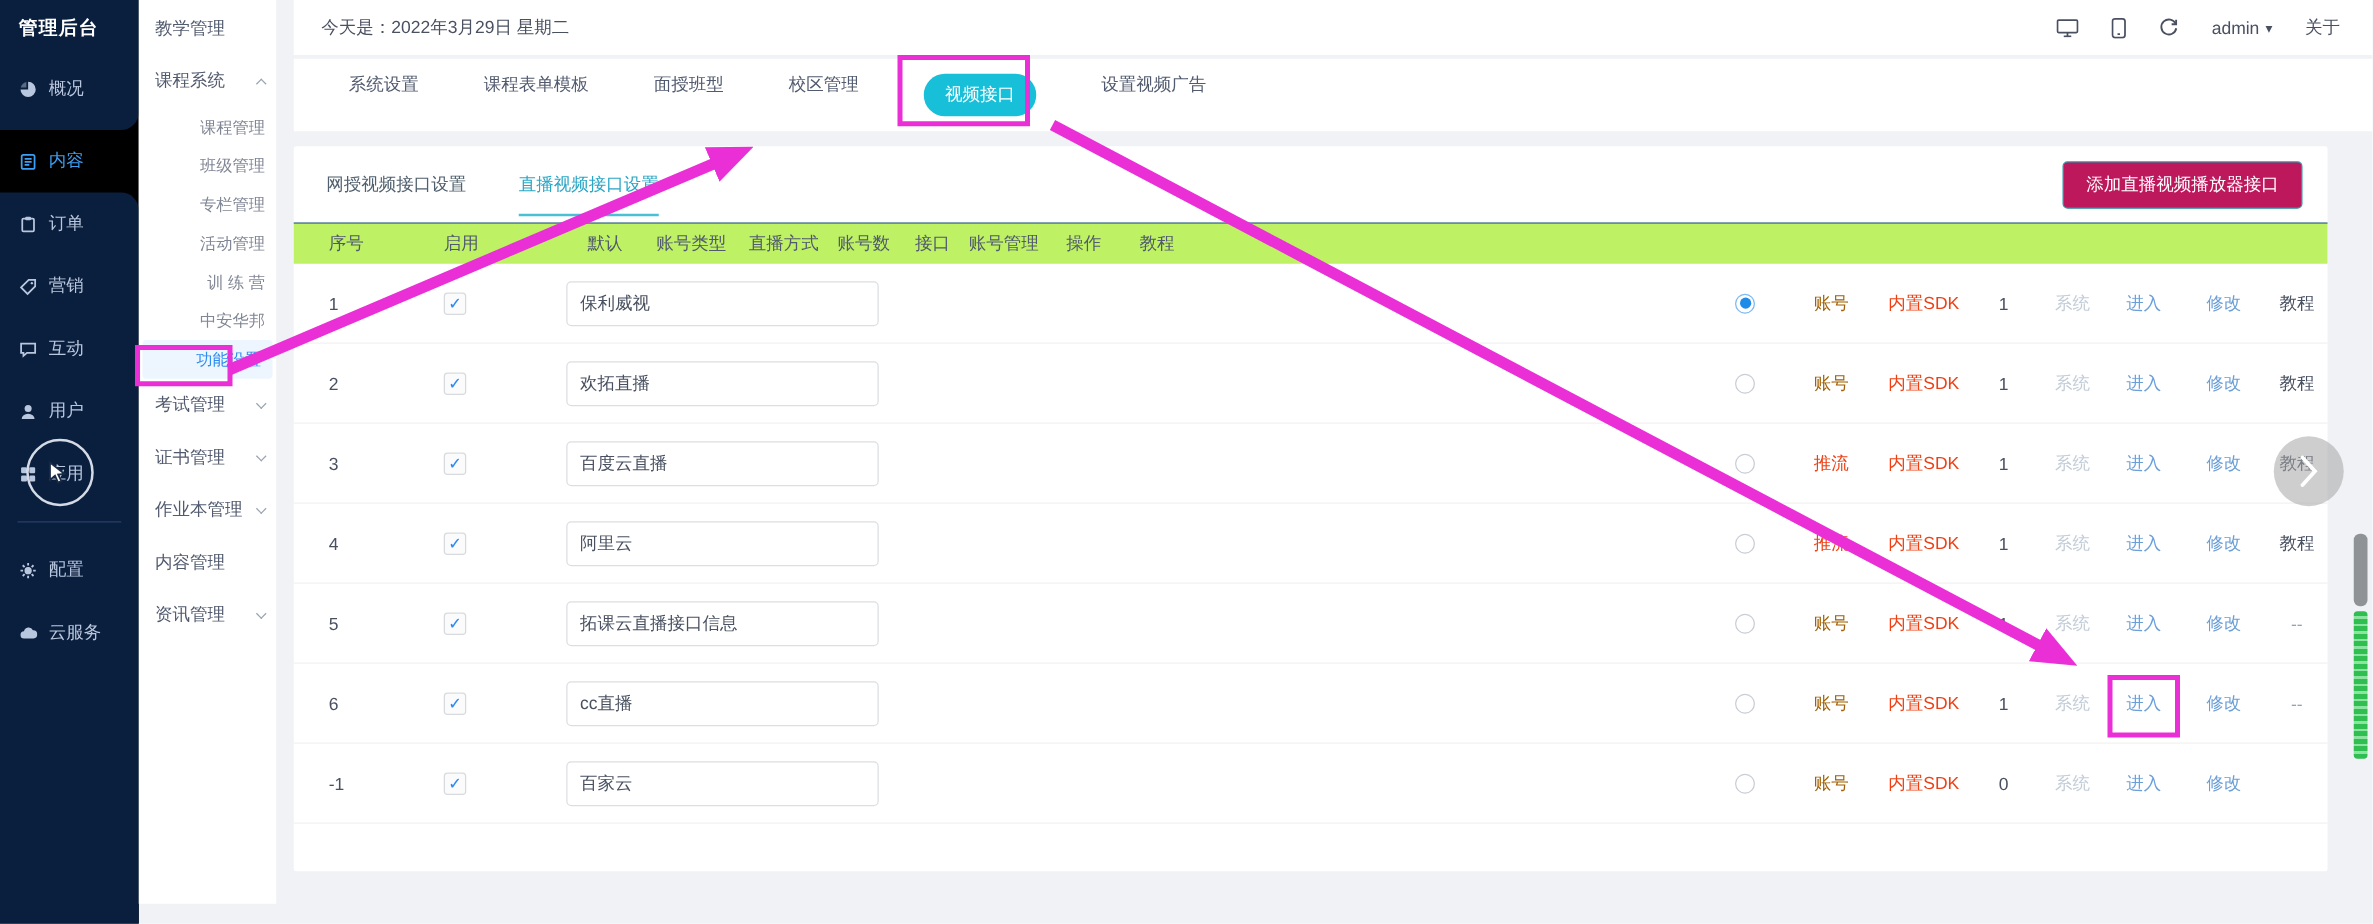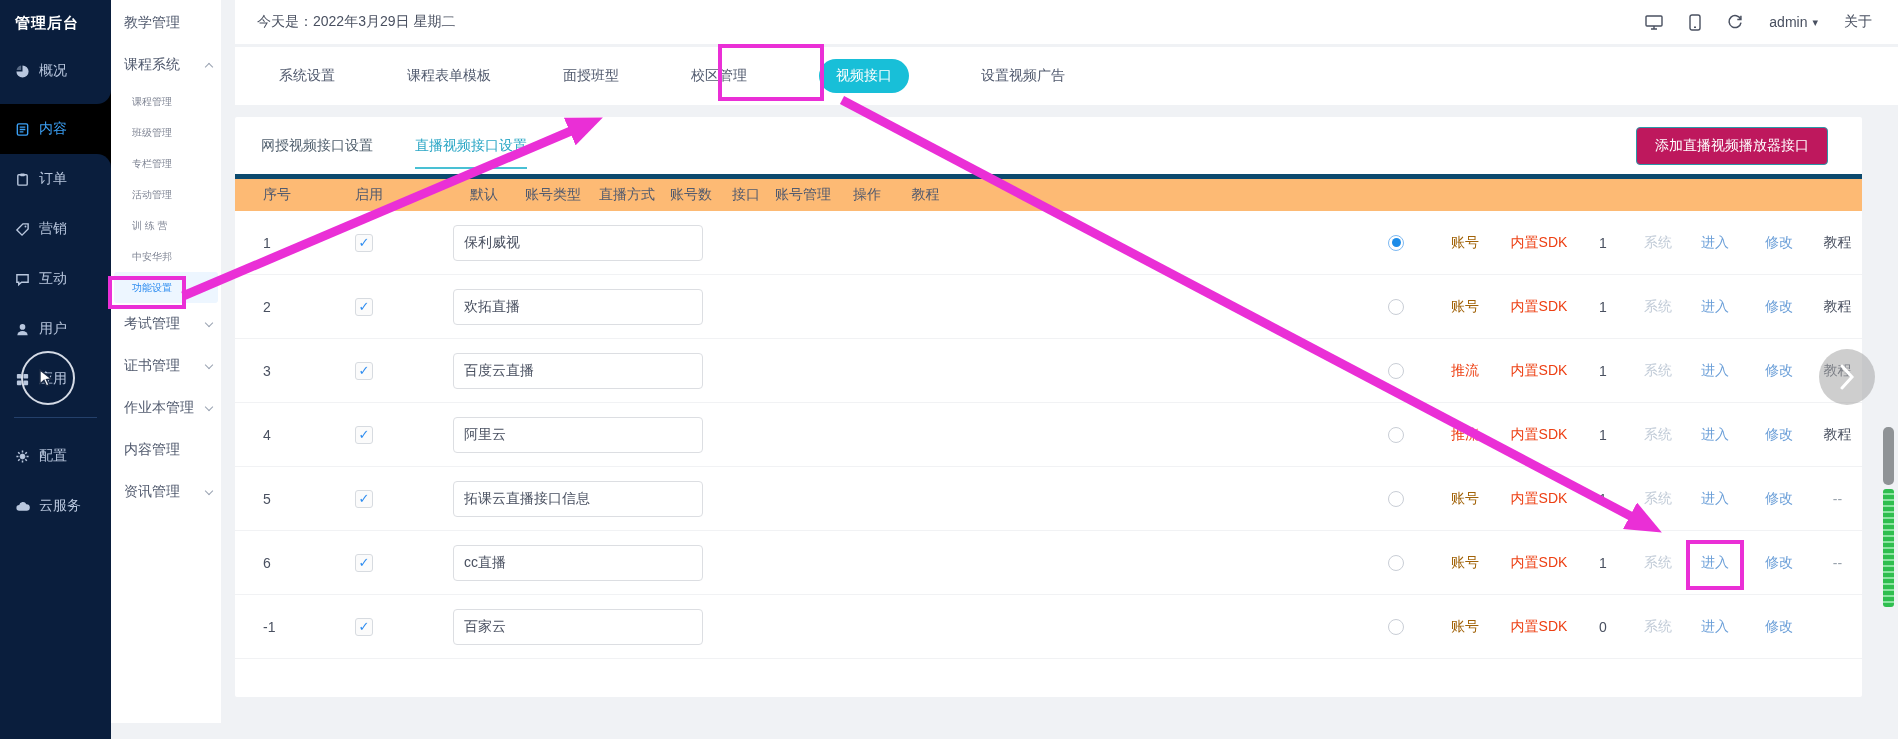--- a/index.html
+++ b/index.html
@@ -23,21 +23,21 @@
   .side-item.active { color:#3ba0f5; }
   .side-active-slot { background:transparent; }
   .side-block-bottom { background:#0a1e3d; border-radius:0 14px 0 0; flex:1; }
   .side-divider { height:1px; background:#24406b; margin:13px 14px; }
   
   .submenu { position:absolute; left:111px; top:0; bottom:16px; width:110px;
     background:#ffffff; padding-top:2px; }
   .sm-item { display:flex; align-items:center; justify-content:space-between;
     padding:0 9px 0 13px; color:#515a6e; cursor:pointer; white-space:nowrap; }
   .sm-item.l1 { height:42px; font-size:14px; }
-  .sm-item.l2 { height:31px; padding-left:21px; color:#808695; font-size:10px; }
+  .sm-item.l2 { height:31px; padding-left:21px; color:#808695; font-size:13px;justify-content:flex-end; }
   .sm-item.active { background:#edf6ff; color:#2d8cf0; border-radius:3px;
     margin:0 3px; padding-left:18px; }
   .chev { width:6px; height:6px; border-right:1.5px solid #9aa3b2;
     border-bottom:1.5px solid #9aa3b2; transform:rotate(45deg); margin-top:-3px; flex:none; }
   .chev.up { transform:rotate(-135deg); margin-top:3px; }
   
   .main { position:absolute; left:221px; top:0; right:0; bottom:0; }
   .date-bar { margin-left:14px; height:44px; background:#fff; display:flex;
     align-items:center; padding:0 26px 0 22px; color:#495060; }
   .date-bar .spacer { flex:1; }
@@ -47,31 +47,31 @@
   .caret { font-size:11px; color:#495060; }
   .tabs-bar { margin-left:14px; margin-top:3px; height:58px; background:#fff;
     display:flex; align-items:center; padding-left:44px; gap:52px; color:#515a6e; }
   .tab { cursor:pointer; white-space:nowrap; }
   .tab.active-pill { background:#18bfd8; color:#fff; padding:8px 17px;
     border-radius:17px; }
   
   .card { margin:12px 36px 0 14px; background:#fff; border-radius:2px;
     height:580px; }
   .card-head { height:62px; display:flex; align-items:center;
-    padding:0 34px 0 26px; border-bottom:5px solid #0c4a6e; }
+    padding:0 20px 0 26px; border-bottom:1px solid #0c4a6e; }
   .subtab { margin-right:42px; color:#51606e; position:relative; height:100%;
     display:flex; align-items:center; cursor:pointer; }
   .subtab.active { color:#2aa6c5; }
   .subtab.active::after { content:""; position:absolute; bottom:5px; left:0;
     right:0; height:2px; background:#49c0d4; }
   .add-btn { margin-left:auto; background:#be185d; color:#fff; font-size:14px;
     padding:9px 18px; border-radius:4px; border:1px solid #2a98a8; cursor:pointer;
     font-family:Liberation Mono, monospace; }
   
-  .t-head { height:32px; background:#fdba74; display:flex; 
+  .t-head { height:32px; background:#bef264; display:flex; 
     color:#515a6e; }
   .t-row { height:64px; display:flex; align-items:center;
     border-bottom:1px solid #f1f2f4; }
   .cell { display:flex; align-items:center; justify-content:center;
     white-space:nowrap; }
   .col-seq   { width:80px;  padding-left:28px; justify-content:flex-start; }
   .col-enable{ width:138px; padding-left:40px; justify-content:flex-start; }
   .col-name  { flex:1; justify-content:flex-start; }
   .t-head .col-name { justify-content:center; }
   .col-default{ width:62px; }
@@ -290,21 +290,21 @@
       </span>
       <span class="admin-wrap">
         <span>admin</span>
         <span class="caret">▾</span>
       </span>
       <span style="cursor:pointer;">关于</span>
     </div>
   </div>
 
   <div class="tabs-bar">
-    <div id="tabs-list" style="display:flex;align-items:center;gap:72px;">
+    <div id="tabs-list" style="display:flex;gap:52px;">
         <div class="tab">系统设置</div>
         <div class="tab">课程表单模板</div>
         <div class="tab">面授班型</div>
         <div class="tab">校区管理</div>
         <div class="tab active-pill">视频接口</div>
         <div class="tab">设置视频广告</div>
       </div>
   </div>
 
   <div class="card">

